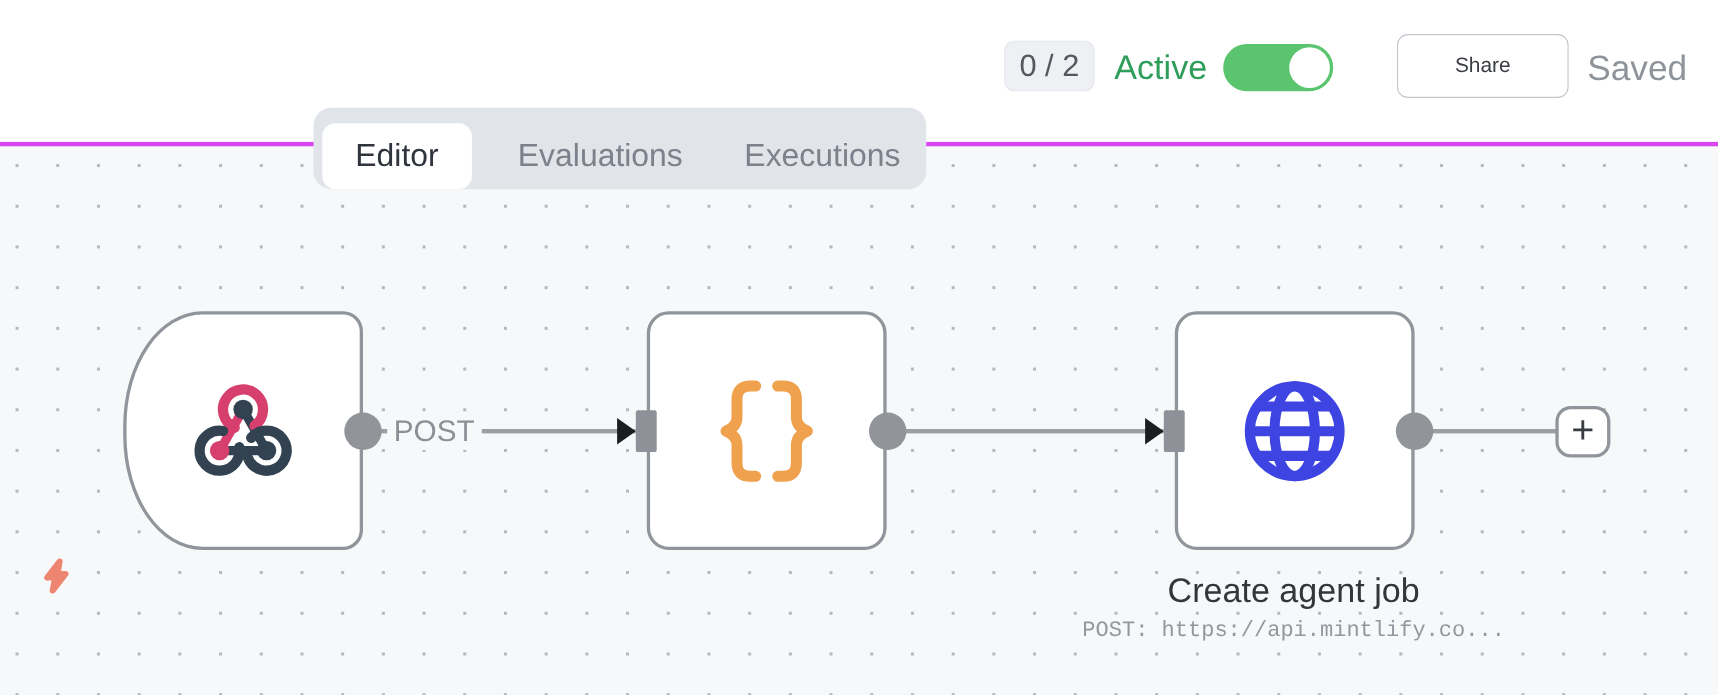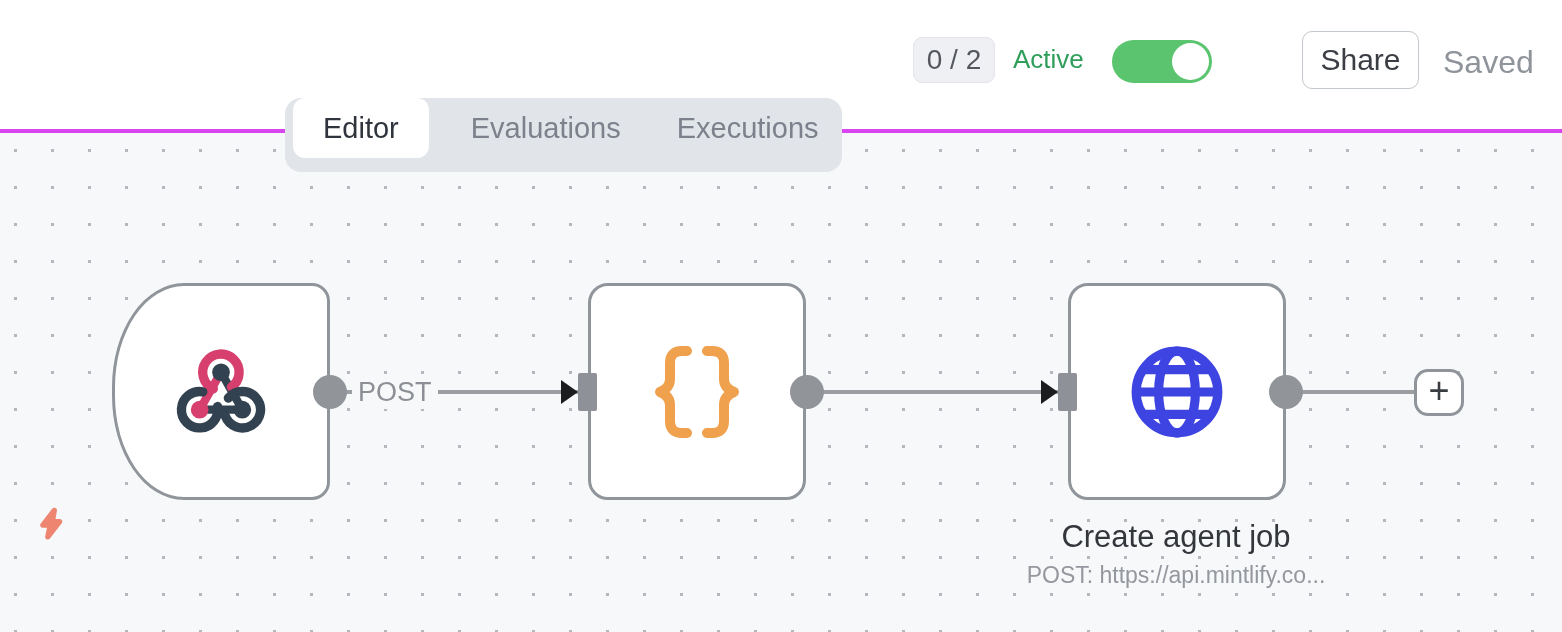--- a/index.html
+++ b/index.html
@@ -12,46 +12,46 @@
     background:#ffffff; border-bottom:4px solid #d946ef; z-index:5;
   }
   .issues-badge {
     position:absolute; left:913px; top:37px; width:82px; height:46px;
     background:#eef0f4; border:1px solid #e3e5ea; border-radius:9px;
     display:flex; align-items:center; justify-content:center;
     font-size:28px; color:#54575d;
   }
   .active-label {
     position:absolute; left:1013px; top:44px;
-    font-size:26px; font-weight:500; color:#2f9e5b;
+    font-size:31px; font-weight:500; color:#2f9e5b;
   }
   .toggle {
     position:absolute; left:1112px; top:40px; width:100px; height:43px;
     background:#5bc46e; border-radius:22px;
   }
   .toggle .knob {
     position:absolute; right:3px; top:3px; width:37px; height:37px;
     background:#ffffff; border-radius:50%;
   }
   .share-button {
-    position:absolute; left:1270px; top:31px; width:117px; height:58px;
+    position:absolute; left:1270px; top:31px; width:156px; height:58px;
     background:#ffffff; border:1.5px solid #c2c6cd; border-radius:10px;
     display:flex; align-items:center; justify-content:center;
-    font-size:30px; font-weight:500; color:#3a3d43;margin-left:32px;
+    font-size:19px; font-weight:500; color:#3a3d43;
   }
   .saved-label {
     position:absolute; left:1443px; top:44px;
     font-size:32px; font-weight:500; color:#8f939a;
   }
 
   
   .tabbar {
     position:absolute; left:285px; top:98px; width:557px; height:74px;
     background:#e1e4e9; border-radius:16px; z-index:10;
-    display:flex; align-items:flex-start; padding-left:8px;
+    display:flex; align-items:flex-end; padding-left:8px;
   }
   .tab {
     font-size:29px; color:#7c818b; padding:0 28px; height:60px;
     display:flex; align-items:center; justify-content:center;
     border-radius:12px; white-space:nowrap;
   }
   .tab.active {
     background:#ffffff; color:#30343c; font-weight:500;
     padding:0 30px; margin-right:14px;
   }
@@ -102,21 +102,21 @@
     display:flex; align-items:center; justify-content:center; z-index:4;
   }
   .add-button .plus-glyph { font-size:36px; font-weight:400; color:#393c41; line-height:1; margin-top:-3px; }
 
   .node-label {
     position:absolute; top:386px; width:340px; text-align:center;
     font-size:31px; font-weight:500; color:#33363b; z-index:3; white-space:nowrap;
   }
   .node-sublabel {
     position:absolute; top:429px; width:460px; text-align:center;
-    font-size:23px; font-weight:400; color:#94979e; z-index:3; white-space:nowrap;
+    font-size:20px; font-weight:400; color:#94979e; z-index:3; white-space:nowrap;font-family:Liberation Mono, monospace;
   }
   .label-webhook { left:50px; }
   .label-filter  { left:527px; }
   .label-http    { left:1006px; }
   .sublabel-http { left:946px; }
 
   .bolt-wrap { position:absolute; left:33px; top:372px; z-index:3; }
 </style>
 </head>
 <body>

